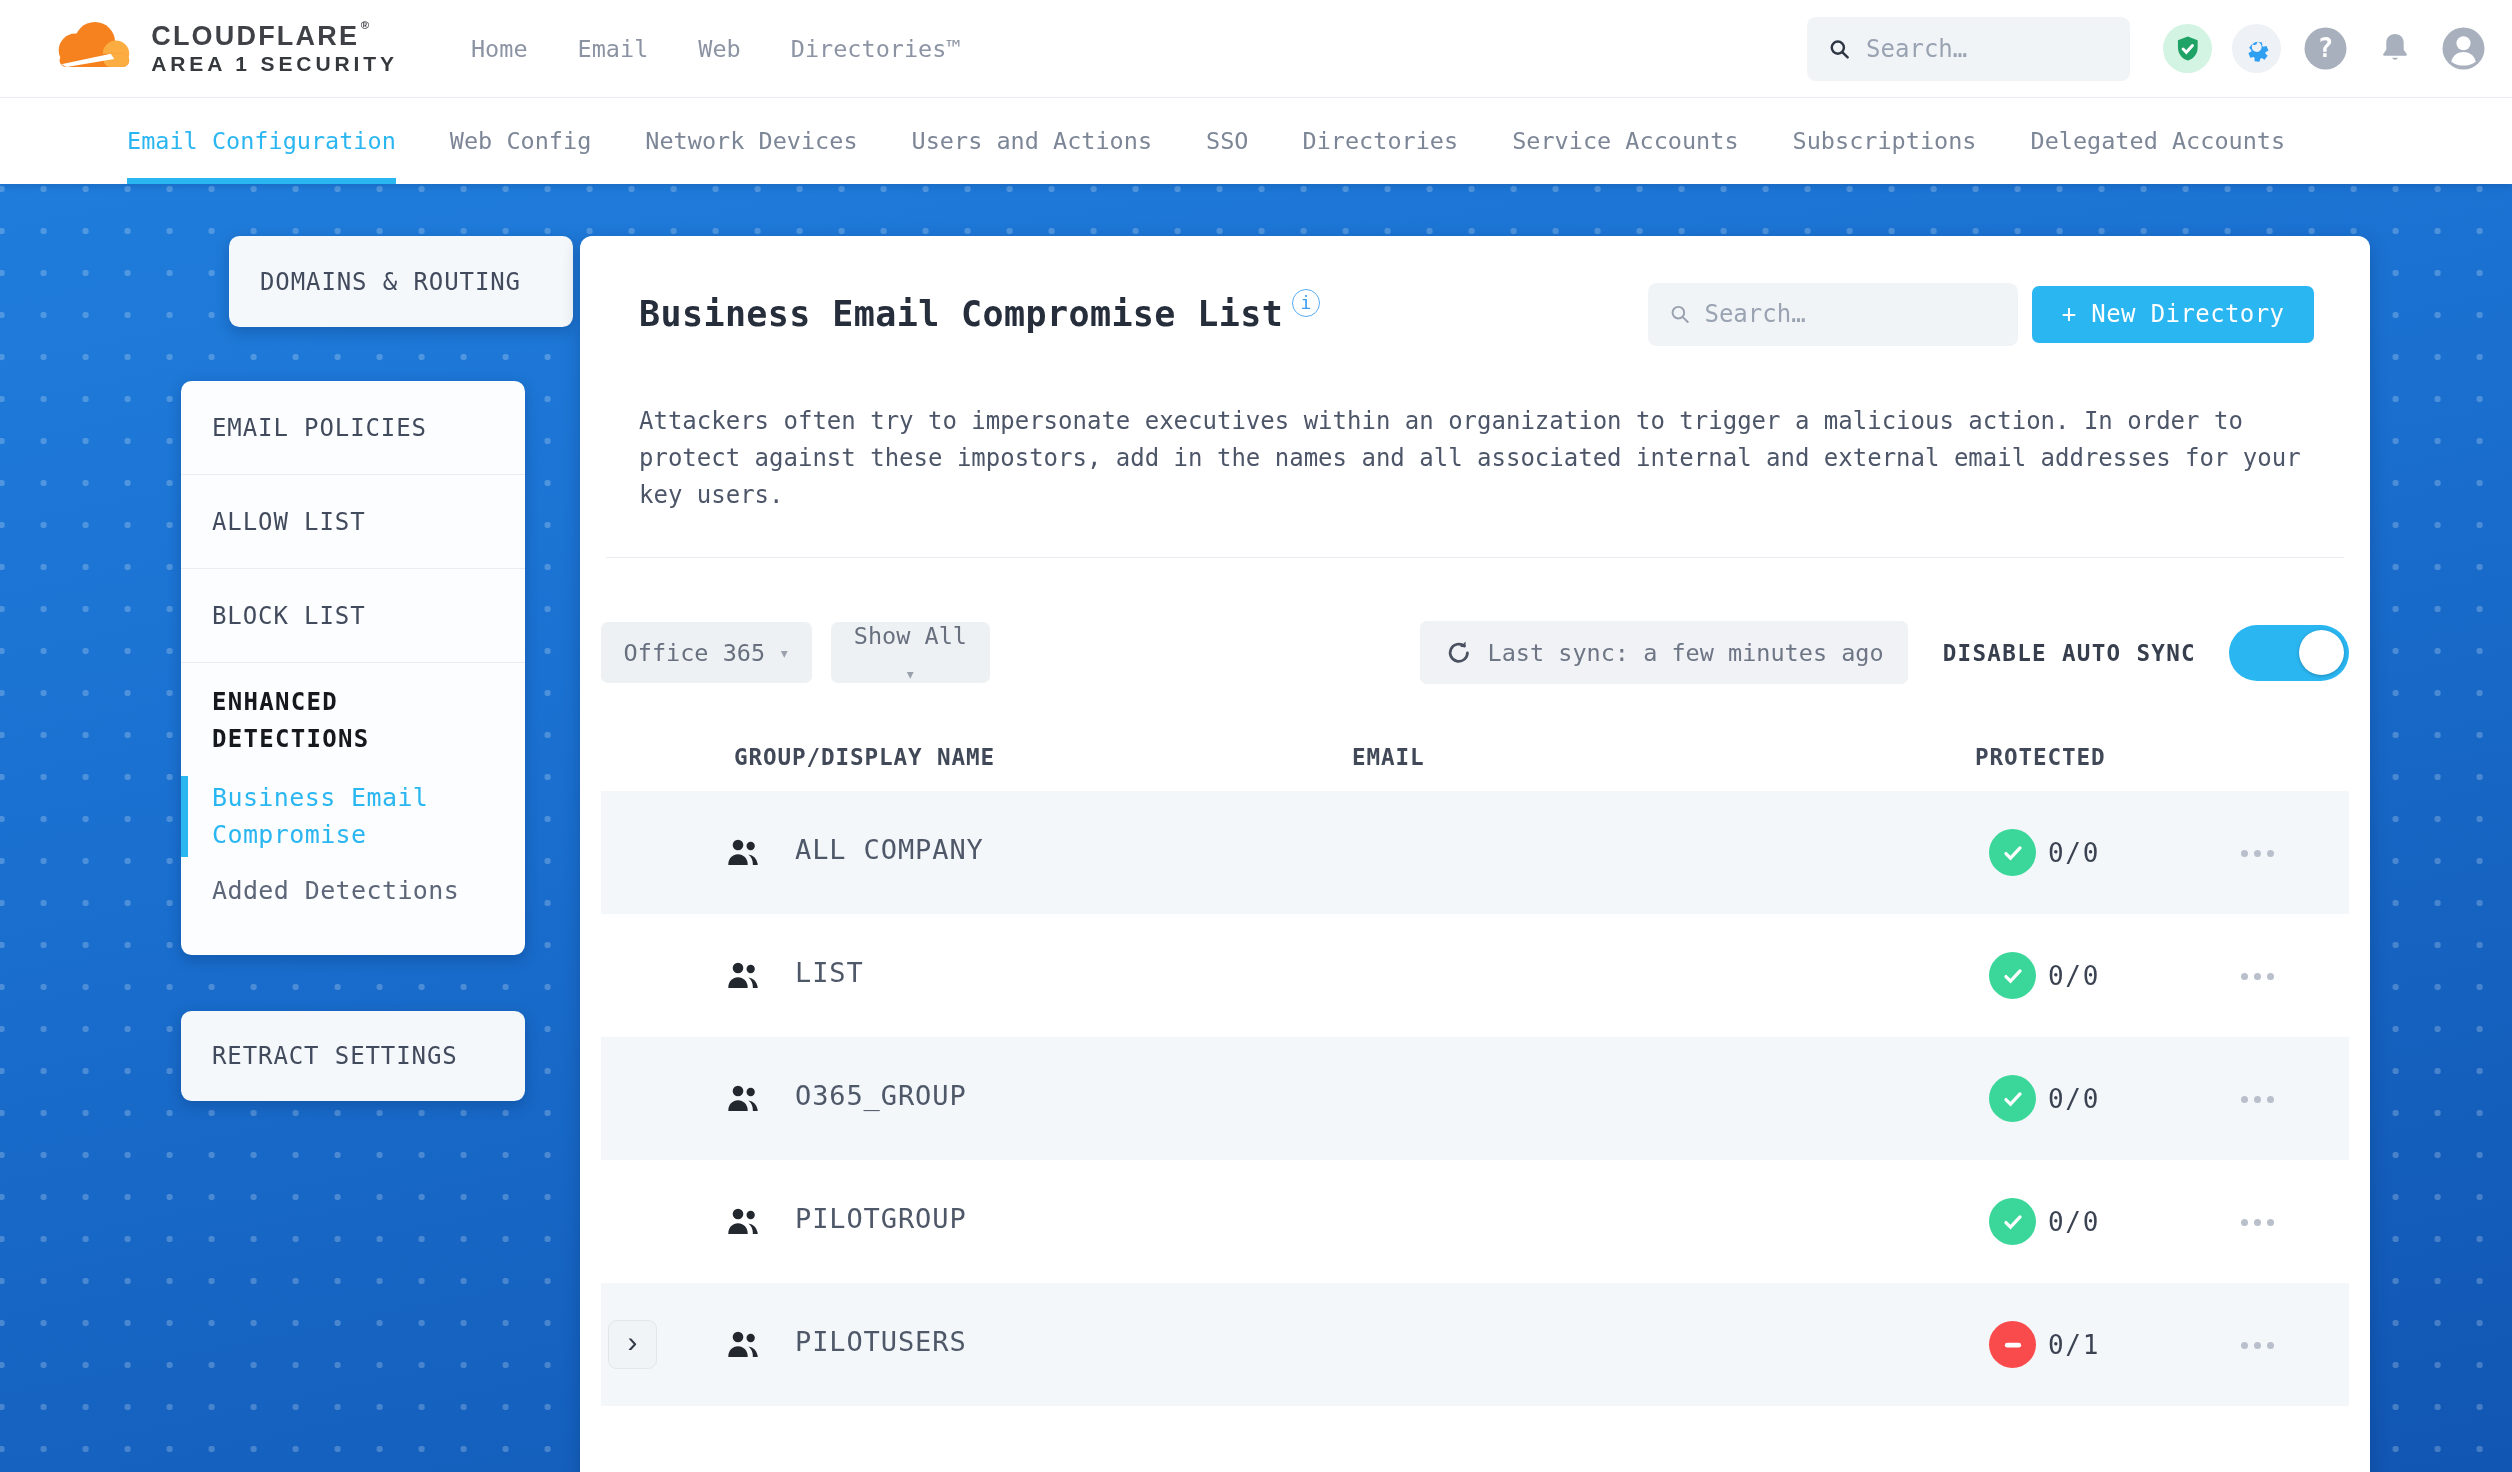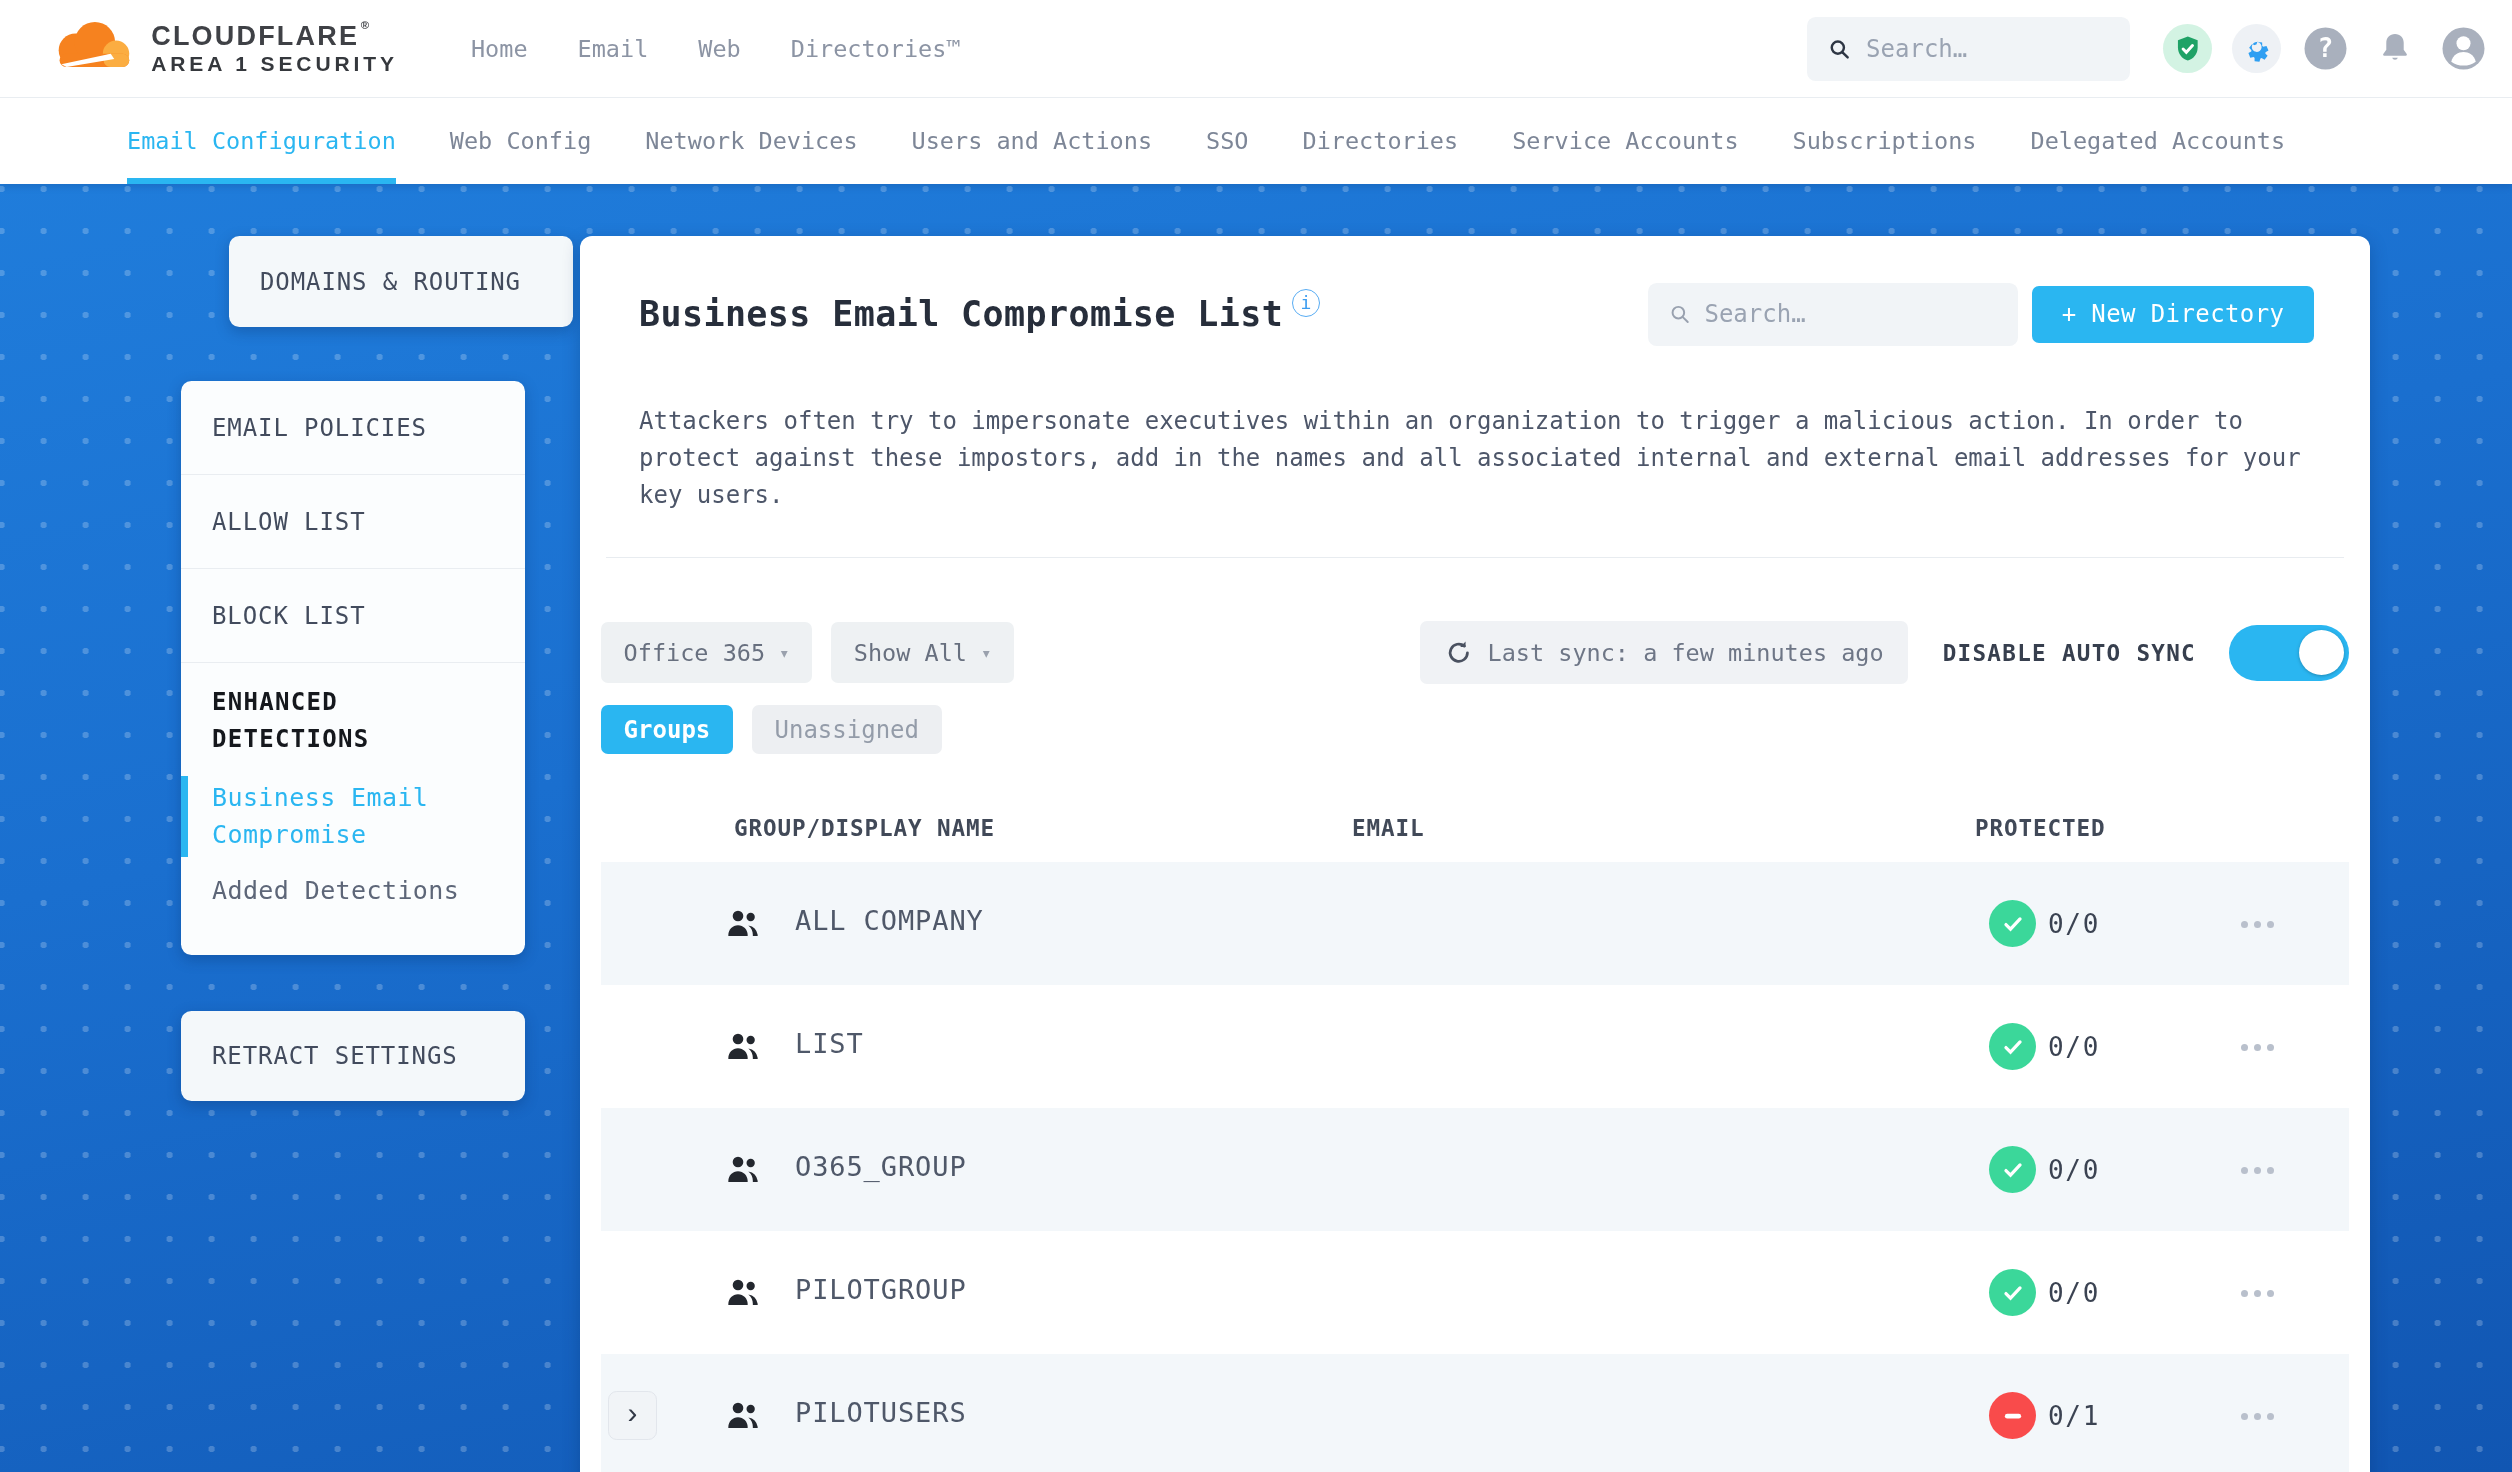--- a/index.html
+++ b/index.html
@@ -69,21 +69,21 @@
   .mainsearch { margin-left:auto; width:370px; height:63px; padding:0 21px; gap:14px; }
   .newdir { margin-left:14px; height:57px; padding:0 29.6px; background:#2ab6f1; color:#fff;
     border:none; border-radius:7px; font-family:inherit; font-size:24px; cursor:pointer;
     letter-spacing:0.4px; }
   .desc { margin:56px 59px 0; width:1669px; font-size:24px; line-height:37px; color:#4d5669; }
   .divider { margin:43px 26px 0; border:none; border-top:0.9px solid #e8ecf0; }
   .filters { display:flex; align-items:center; margin:64px 21px 0; height:61px; }
   .selectbtn { height:61px; background:#eef1f3; border:none; border-radius:7px; font-family:inherit;
     font-size:23.5px; color:#68707f; display:flex; align-items:center; gap:14px; padding:0 22.6px;
     cursor:pointer; }
-  .selectbtn + .selectbtn { margin-left:19px; }
+  .selectbtn + .selectbtn { margin-left:19px;flex-direction:column; }
   .caret { font-size:17.4px; color:#9aa1ad; }
   .syncbtn { margin-left:auto; height:63px; background:#f0f2f5; border:none; border-radius:7px;
     font-family:inherit; font-size:23.5px; color:#6e7686; display:flex; align-items:center; gap:14px;
     padding:0 24px; cursor:pointer; }
   .autolabel { margin-left:35px; font-size:22.6px; font-weight:bold; letter-spacing:1.3px; color:#373f4e; }
   .toggle { margin-left:33px; width:120px; height:56px; border-radius:28px; background:#c9ced6;
     border:none; position:relative; cursor:pointer; flex:none; }
   .toggle .knob { position:absolute; top:5.2px; left:5.2px; width:45px; height:45px; border-radius:50%;
     background:#fff; box-shadow:0 0.9px 3.5px rgba(0,0,0,.25); transition:left .15s; }
   .toggle.on { background:#2ab6f1; }
@@ -280,26 +280,20 @@
           <path d="M17.5 2.8v4.4h-4.4z" fill="#4a5160"></path>
         </svg>
         <span>Last sync: a few minutes ago</span>
       </button>
       <span class="autolabel">DISABLE AUTO SYNC</span>
       <button class="toggle on">
         <span class="knob"></span>
       </button>
     </div>
 
-    <div class="tabs">
-
-        <button class="tab active">Groups</button>
-
-        <button class="tab">Unassigned</button>
-      </div>
 
     <div class="table">
       <div class="thead">
         <span class="thcol c1">GROUP/DISPLAY NAME</span>
         <span class="thcol c2">EMAIL</span>
         <span class="thcol c3">PROTECTED</span>
       </div>
       <div class="tbody">
 
           <div class="trow">

